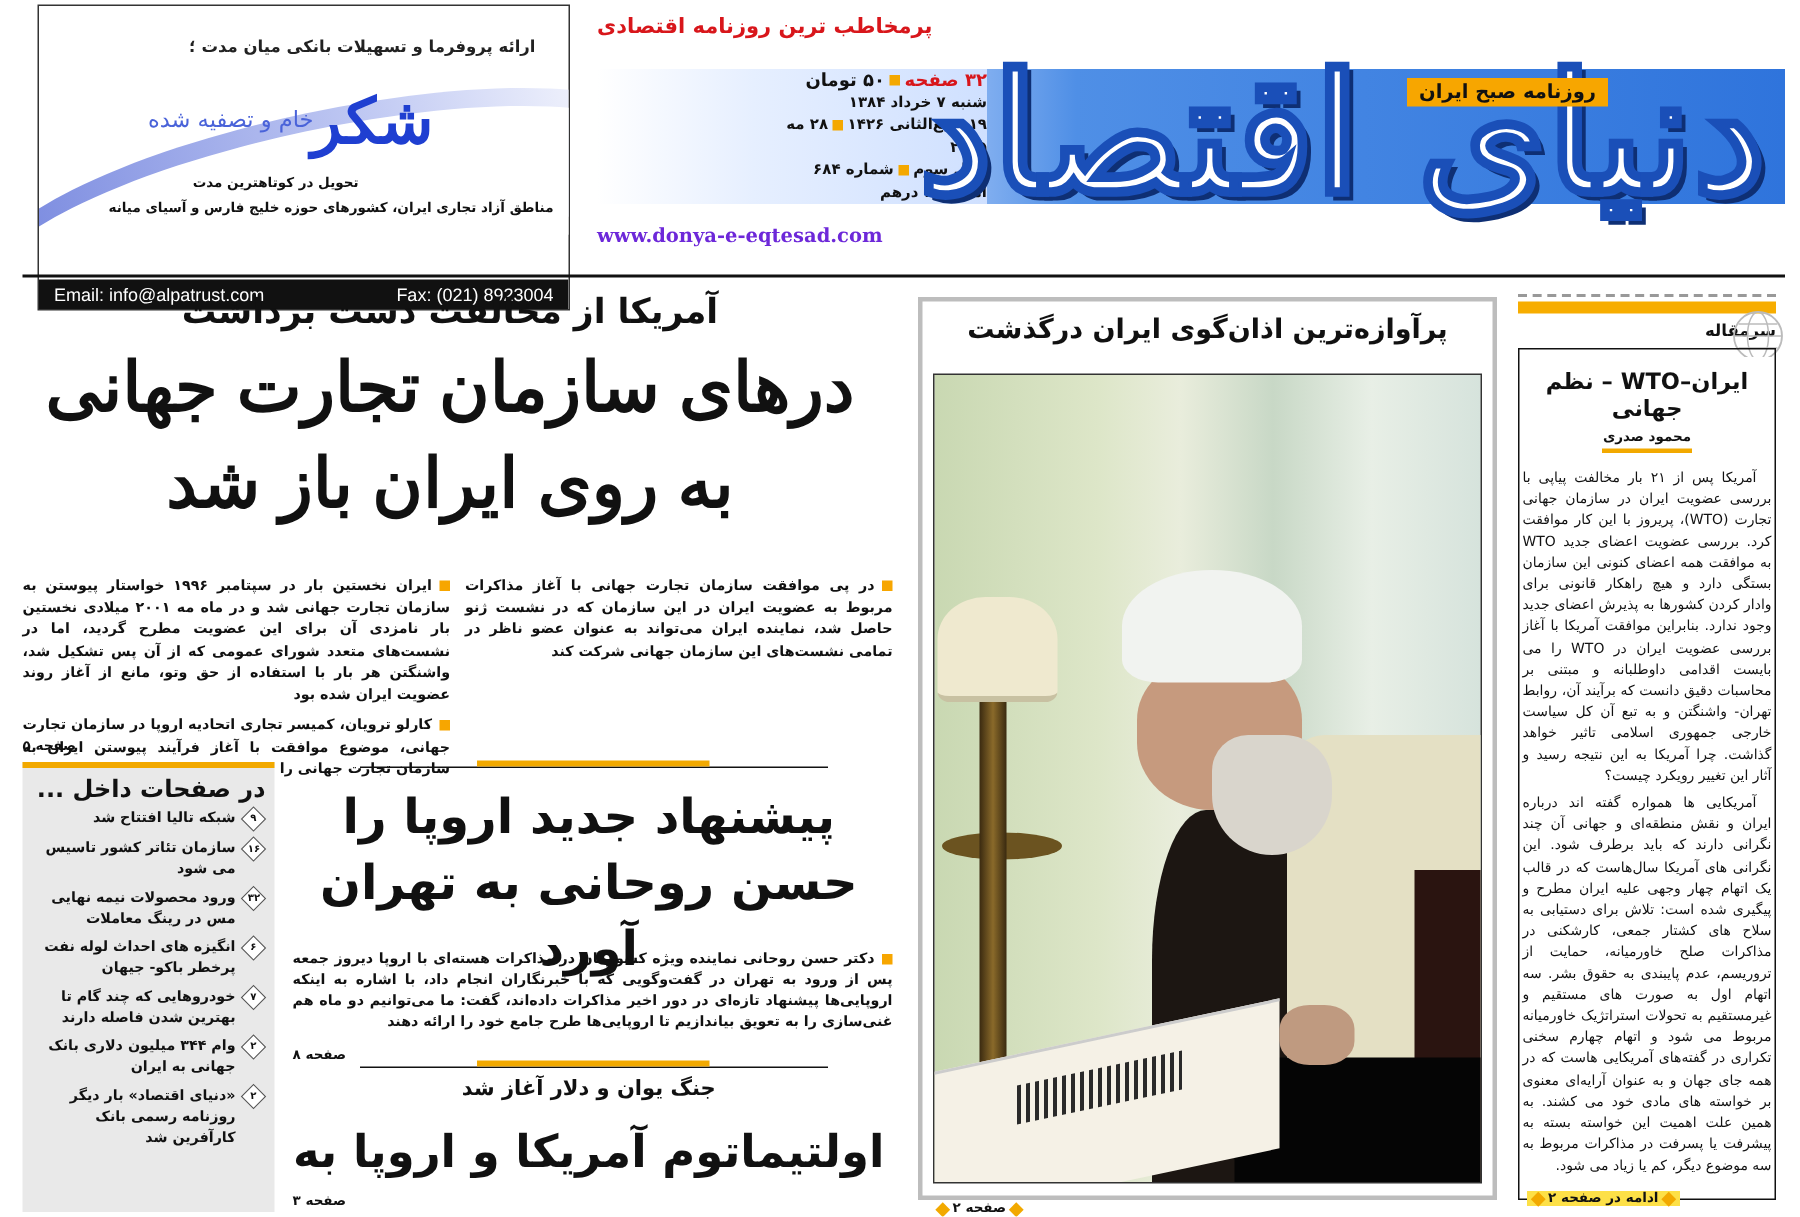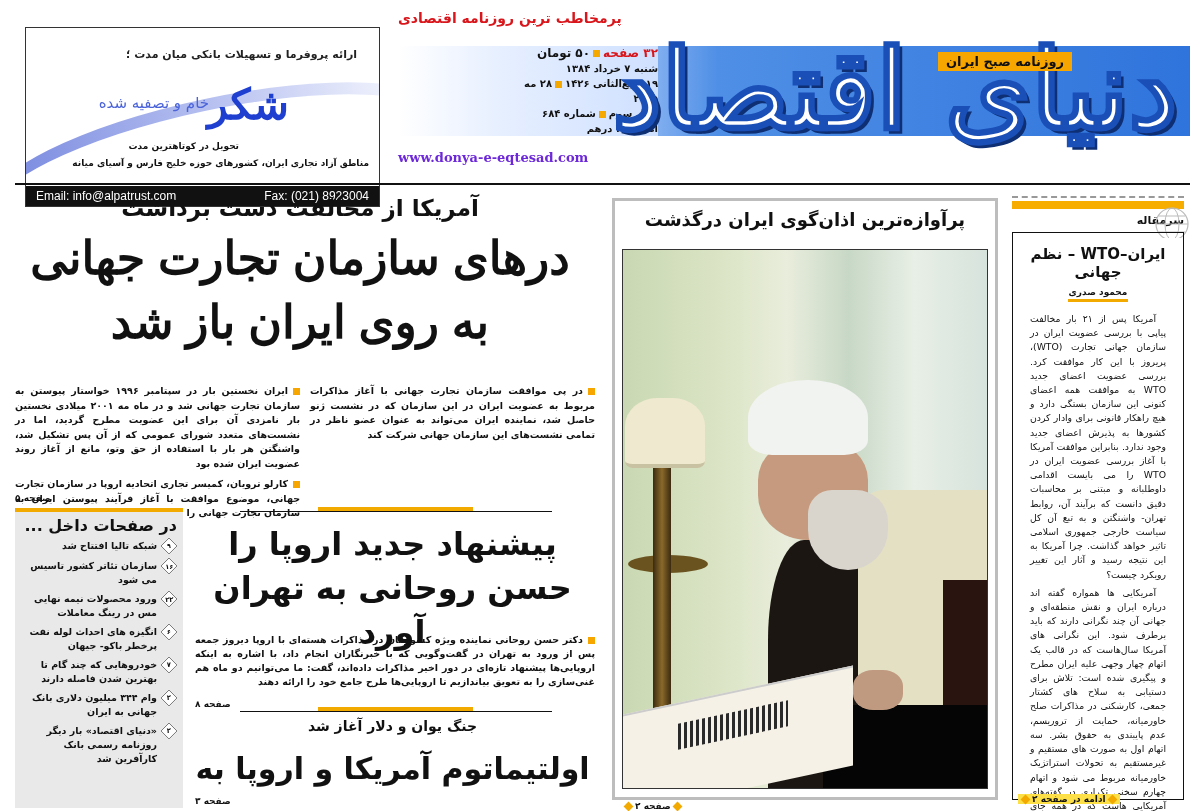--- a/index.html
+++ b/index.html
@@ -1,21 +1,21 @@
 <!DOCTYPE html>
 <html><head>
 <meta charset="utf-8">
 <style>
   * { box-sizing: border-box; margin: 0; padding: 0; }
   html, body { width: 1200px; height: 811px; background: #ffffff; overflow: hidden; }
   body { position: relative; font-family: "DejaVu Sans", sans-serif; color: #111; direction: rtl; }
 
   
   .masthead { position: absolute; left: 0; top: 0; width: 1200px; height: 180px; }
-  .ad-box { position: absolute; left: 25px; top: 3px; width: 355px; height: 180px; border: 1px solid #333; background: #fff; overflow: hidden; margin-top: 24px; }
+  .ad-box { position: absolute; left: 25px; top: 3px; width: 355px; height: 204px; border: 1px solid #333; background: #fff; overflow: hidden; }
   .ad-swoosh { position: absolute; left: -40px; top: 70px; width: 460px; height: 120px; border-radius: 50%; background: linear-gradient(90deg, #5b6fd8 0%, #b7c1f1 60%, #ffffff 100%); transform: rotate(-12deg); opacity: 0.85; }
   .ad-swoosh2 { position: absolute; left: -40px; top: 82px; width: 460px; height: 120px; border-radius: 50%; background: #fff; transform: rotate(-12deg); }
   .ad-line1 { position: absolute; right: 22px; top: 20px; font-size: 11px; font-weight: bold; color: #222; }
   .ad-brand { position: absolute; right: 90px; top: 52px; font-size: 42px; font-weight: bold; color: #1f3fd1; font-family: "DejaVu Serif", serif; }
   .ad-sub { position: absolute; right: 170px; top: 66px; font-size: 15px; color: #4a63d9; }
   .ad-line3 { position: absolute; right: 140px; top: 113px; font-size: 9px; font-weight: bold; color: #111; }
   .ad-line4 { position: absolute; right: 10px; top: 130px; font-size: 9px; font-weight: bold; color: #111; white-space: nowrap; }
   .ad-footer { position: absolute; left: 0; bottom: 0; width: 100%; height: 20px; background: #111; color: #fff; font-family: "Liberation Sans", sans-serif; font-size: 12px; direction: ltr; display: flex; justify-content: space-between; align-items: center; padding: 0 10px; }
 
   .tagline { position: absolute; left: 398px; top: 10px; font-size: 14px; font-weight: bold; color: #d8161b; white-space: nowrap; direction: rtl; }
@@ -81,21 +81,21 @@
   .ph-dark-floor { position: absolute; left: 200px; top: 455px; width: 170px; height: 90px; background: #050505; }
   .ph-hand { position: absolute; left: 230px; top: 420px; width: 50px; height: 40px; background: #bf9a80; border-radius: 40%; }
   .photo-page-ref { position: absolute; left: 6px; bottom: -14px; background: #fff; padding: 0 4px; font-size: 9px; font-weight: bold; display: flex; align-items: center; gap: 3px; }
   .diamond { display: inline-block; width: 7px; height: 7px; background: #f2a900; transform: rotate(45deg); }
 
   
   .edit-dashes { position: absolute; left: 1012px; top: 196px; width: 172px; height: 0; border-top: 2px dashed #999; }
   .edit-accent { position: absolute; left: 1012px; top: 201px; width: 172px; height: 8px; background: #f7ad00; }
   .edit-label { position: absolute; left: 1012px; top: 214px; width: 172px; text-align: right; font-size: 11px; font-weight: bold; }
   .globe-icon { position: absolute; left: 1150px; top: 204px; width: 40px; height: 34px; }
-  .edit-box { position: absolute; left: 1012px; top: 232px; width: 172px; height: 568px; border: 1px solid #111; padding: 6px 17px; }
+  .edit-box { position: absolute; left: 1012px; top: 232px; width: 172px; height: 568px; border: 1px solid #111; padding: 6px 2px; }
   .edit-title { font-size: 15px; font-weight: bold; text-align: center; margin-top: 6px; }
   .edit-author { font-size: 9px; font-weight: bold; text-align: center; margin: 6px auto 0 auto; width: 60px; padding-bottom: 2px; border-bottom: 3px solid #f2a900; }
   .edit-body { margin-top: 10px; font-size: 9.3px; line-height: 14.2px; text-align: justify; color: #111; }
   .edit-body p { text-indent: 10px; margin-bottom: 4px; }
   .edit-continue { position: absolute; left: 1018px; top: 794px; background: #fde047; padding: 0 4px; font-size: 9px; font-weight: bold; display: flex; align-items: center; gap: 3px; }
 </style>
 </head>
 <body>
 
 <div class="masthead">

